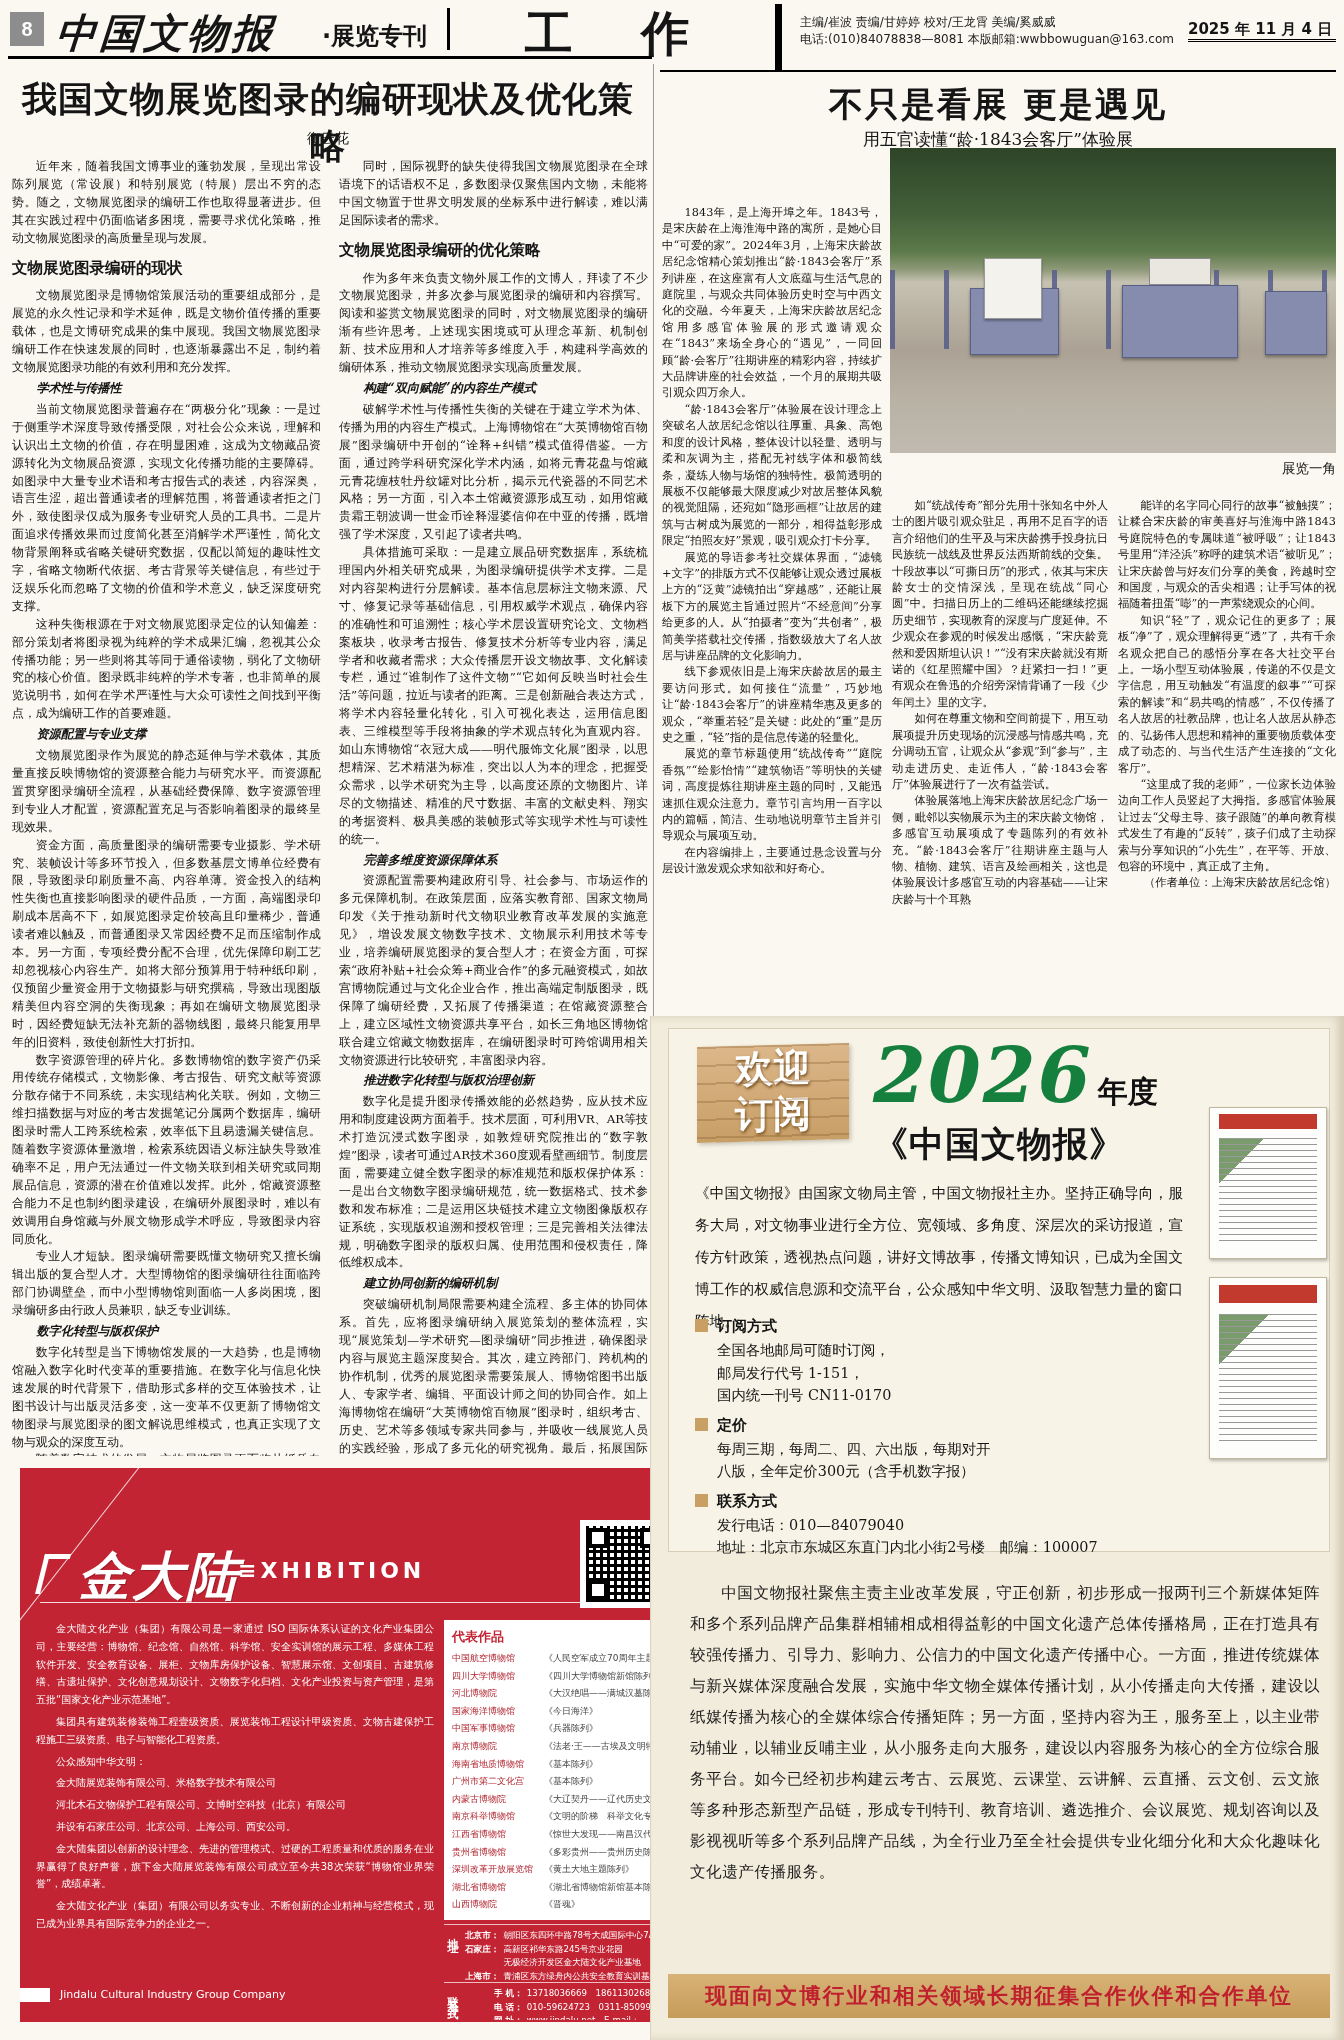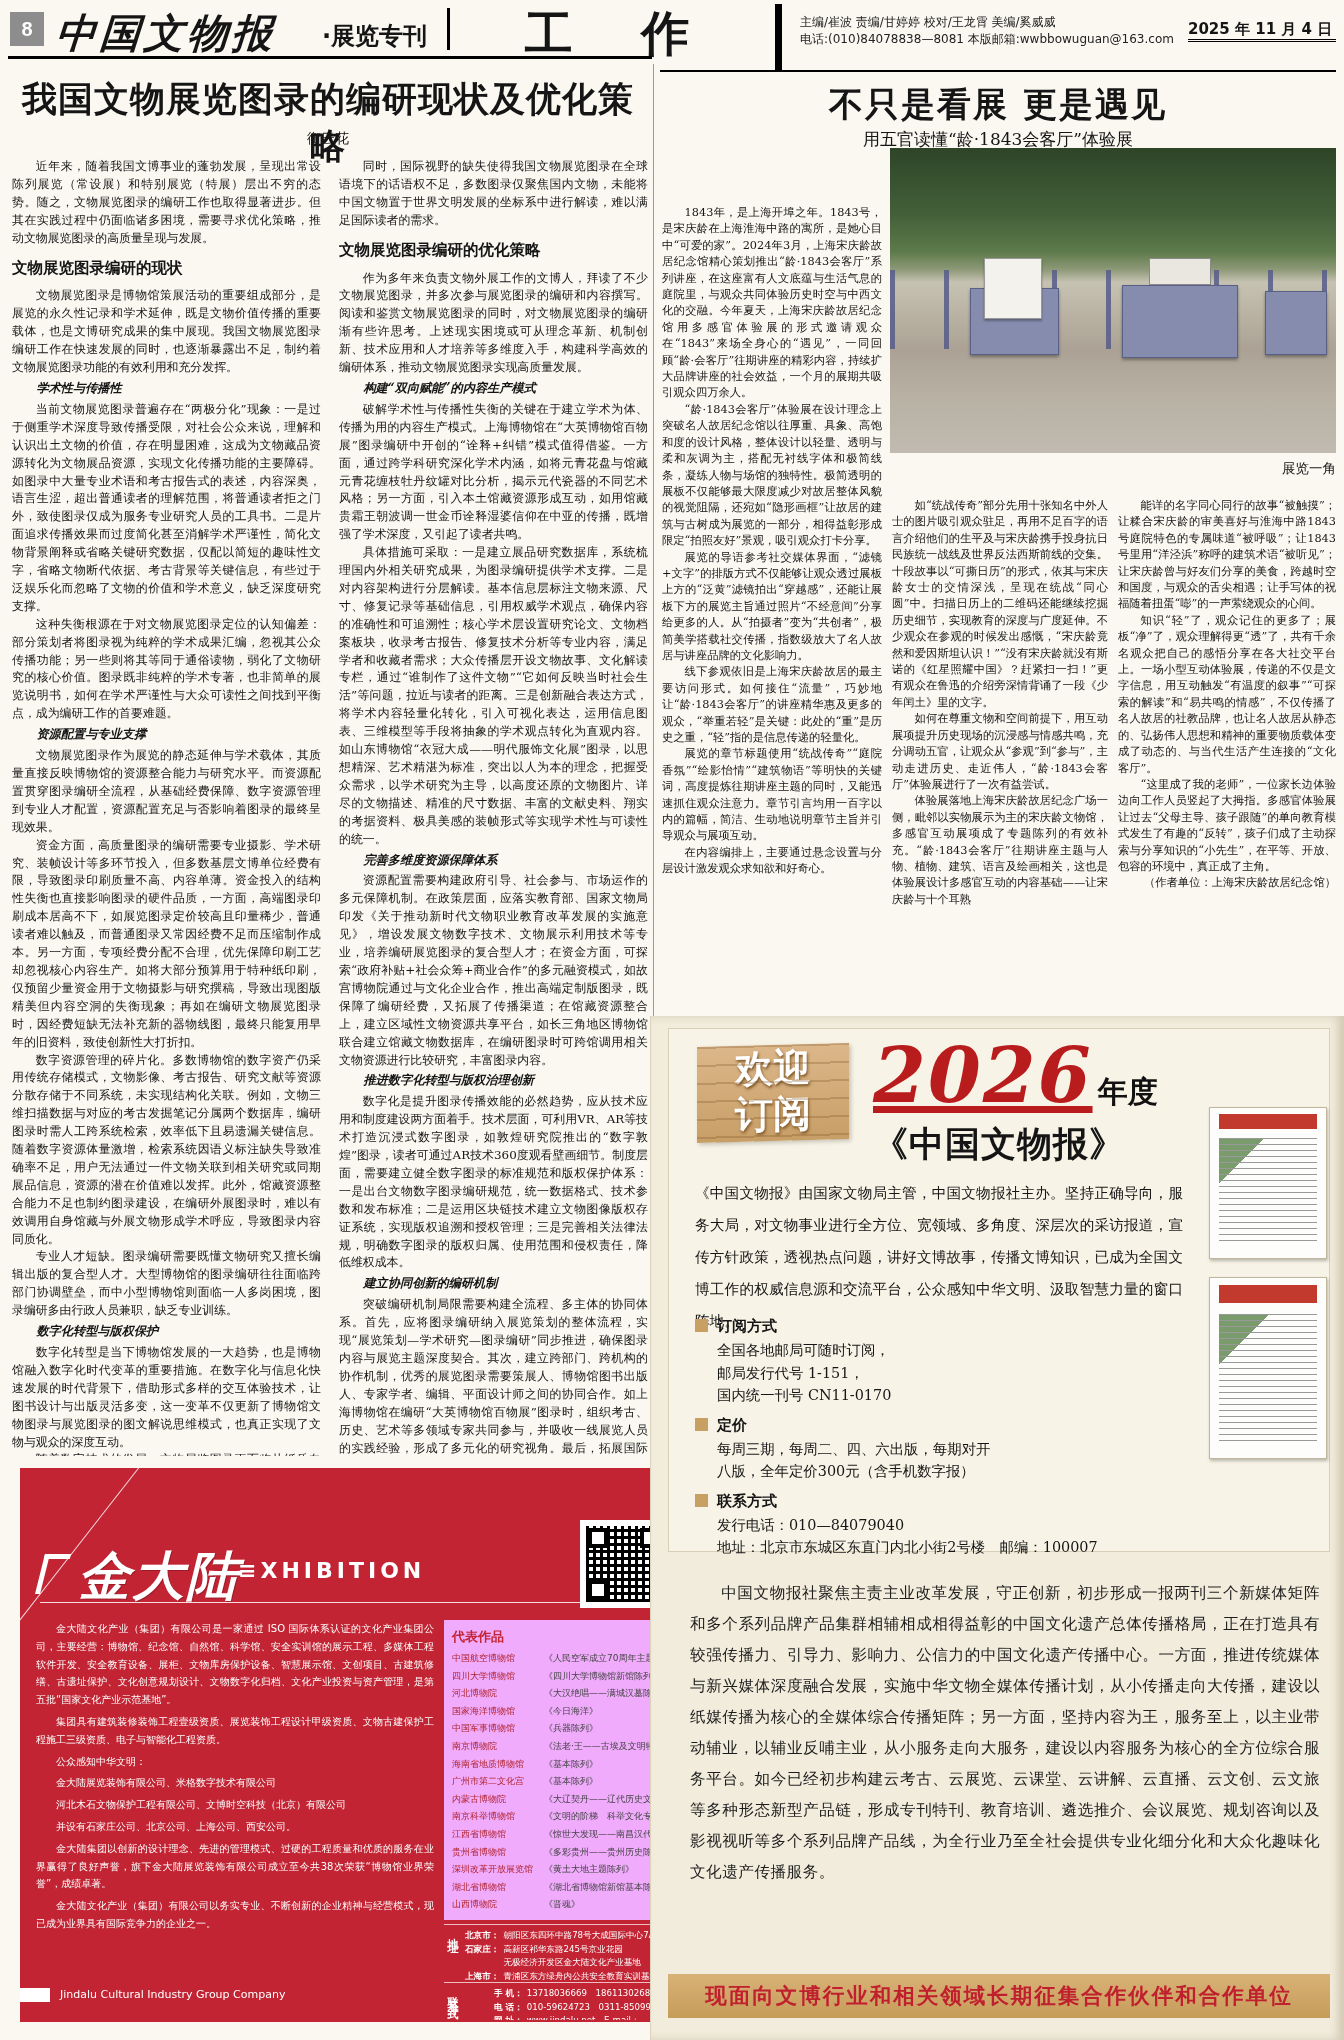--- a/index.html
+++ b/index.html
@@ -65,21 +65,21 @@
          box-shadow:inset 1px 0 0 #ddd3bc, inset -6px 0 8px rgba(120,100,60,.25);}
   .subad{position:absolute;left:668px;top:1028px;width:662px;height:524px;background:#f7f3e6;
          border:1px solid #d8cfb8;}
   .badge{position:absolute;left:28px;top:16px;width:152px;height:96px;text-align:center;color:#fff;
          font:bold 38px/46px "DejaVu Sans","Liberation Sans",sans-serif;white-space:pre-line;
          background:linear-gradient(180deg,#dcb78a,#c79e66);text-shadow:1px 2px 3px #7d5526;
          transform:skewY(-1.5deg);box-shadow:2px 2px 4px rgba(0,0,0,.2);}
   .badge:before{content:"";position:absolute;inset:0;
          background:repeating-linear-gradient(180deg,rgba(122,80,35,.28) 0 2px,rgba(0,0,0,0) 2px 18px);}
   .year-row{position:absolute;left:204px;top:2px;white-space:nowrap;}
-  .year{font-weight:900;font-style:italic;font-size:76px;color:#b91c1c;letter-spacing:2px;text-decoration:underline;}
+  .year{font-weight:900;font-style:italic;font-size:76px;color:#15803d;letter-spacing:2px;}
   .year-suffix{font-weight:900;font-size:30px;color:#111;font-family:"DejaVu Sans","Liberation Sans",sans-serif;}
   .paper-title{position:absolute;left:204px;top:92px;font-weight:900;font-size:35px;letter-spacing:1px;
          font-family:"DejaVu Sans","Liberation Sans",sans-serif;}
   .subad-intro{position:absolute;left:26px;top:148px;width:488px;font-size:14.6px;line-height:32px;text-align:justify;}
   .subad-secs{position:absolute;left:26px;top:288px;width:500px;}
   .sec{margin-bottom:9px;}
   .sec-title{font-weight:bold;font-size:15px;font-family:"DejaVu Sans","Liberation Sans",sans-serif;}
   .sec-title:before{content:"";display:inline-block;width:13px;height:13px;background:#c9a063;margin-right:9px;
          vertical-align:-1px;}
   .sec-lines{white-space:pre-line;font-size:14.4px;line-height:22.5px;margin:3px 0 0 22px;}
@@ -110,21 +110,21 @@
   .logo-rule{position:absolute;left:20px;top:134px;width:540px;height:1px;background:rgba(255,255,255,.85);}
   .qr{position:absolute;left:584px;top:52px;width:88px;height:88px;background:#fff;padding:6px;left:560px;}
   .qr .mod{position:absolute;left:6px;top:6px;width:76px;height:76px;background:
       repeating-linear-gradient(0deg,#000 0 3px,rgba(0,0,0,0) 3px 7px),
       repeating-linear-gradient(90deg,#000 0 3px,#fff 3px 7px);}
   .qr .c{position:absolute;width:20px;height:20px;border:4px solid #000;background:#fff;}
   .qr .c1{left:8px;top:8px;} .qr .c2{right:8px;top:8px;} .qr .c3{left:8px;bottom:8px;}
   .redad-text{position:absolute;left:16px;top:152px;width:398px;height:368px;overflow:hidden;
          font-family:"DejaVu Sans","Liberation Sans",sans-serif;font-size:10px;line-height:17.8px;text-align:justify;}
   .redad-text p{margin:0 0 4px;text-indent:2em;}
-  .works{position:absolute;left:424px;top:152px;width:232px;height:300px;background:#f0abfc;color:#333;
+  .works{position:absolute;left:424px;top:152px;width:232px;height:300px;background:#ffffff;color:#333;
          padding:8px 8px;overflow:hidden;}
   .works-title{color:#c22433;font:bold 13px/18px "DejaVu Sans","Liberation Sans",sans-serif;margin-bottom:4px;}
   .wrow{display:flex;font:9px/17.6px "DejaVu Sans","Liberation Sans",sans-serif;white-space:nowrap;overflow:hidden;}
   .wmus{width:92px;flex:none;color:#b0242f;}
   .wtit{color:#444;}
   .rsec{position:absolute;left:424px;width:232px;border-top:1px solid rgba(255,255,255,.7);padding-top:4px;
         display:flex;font-family:"DejaVu Sans","Liberation Sans",sans-serif;}
   .rsec-label{writing-mode:vertical-rl;font-size:11px;letter-spacing:4px;flex:none;margin-right:6px;font-weight:bold;}
   .rsec-rows{font-size:8.6px;line-height:13.5px;}
   .rrow{display:flex;}

